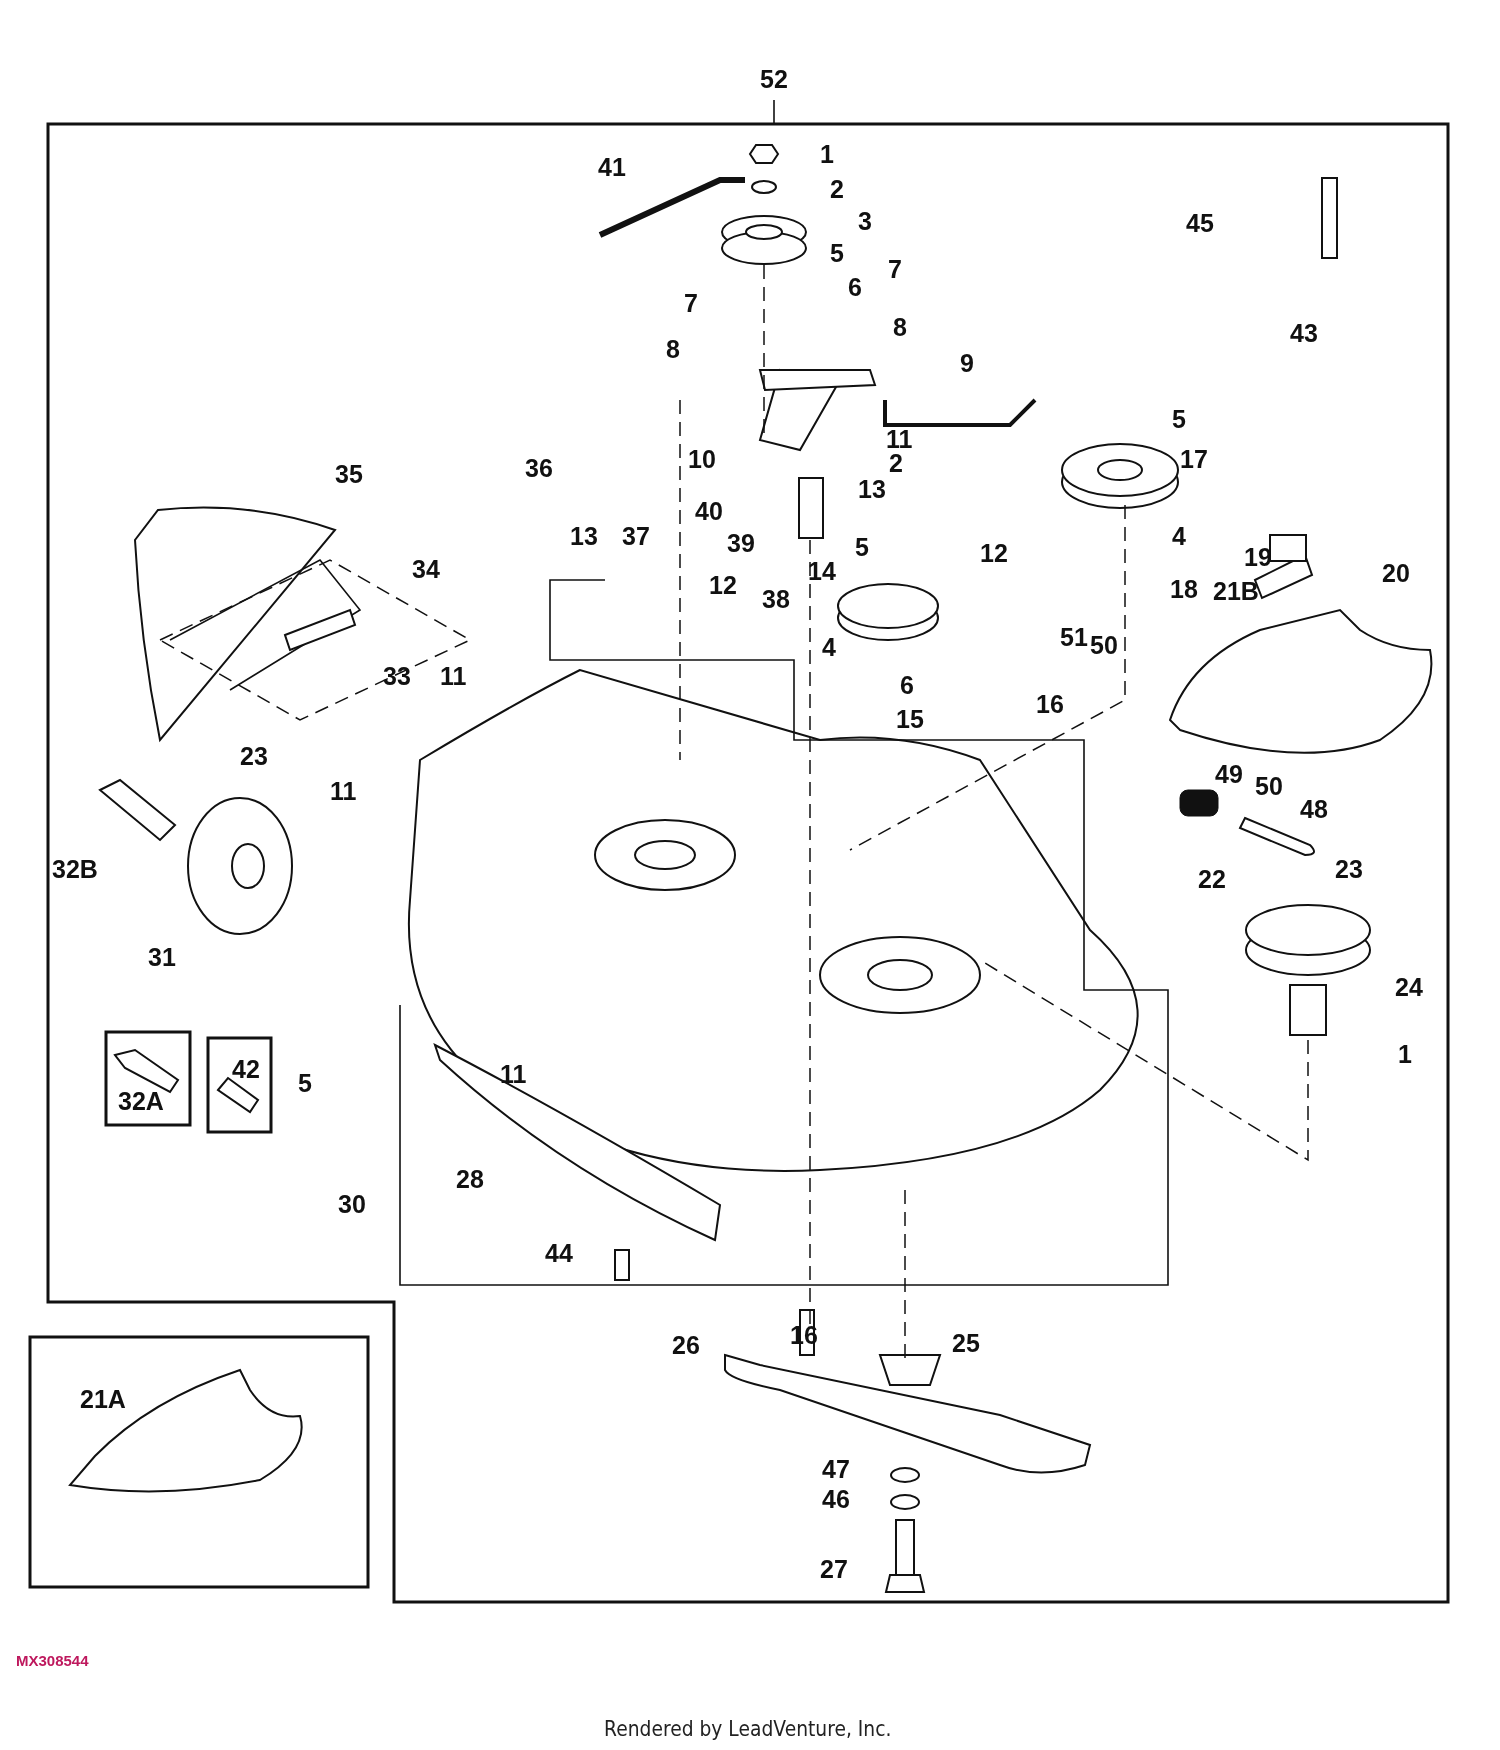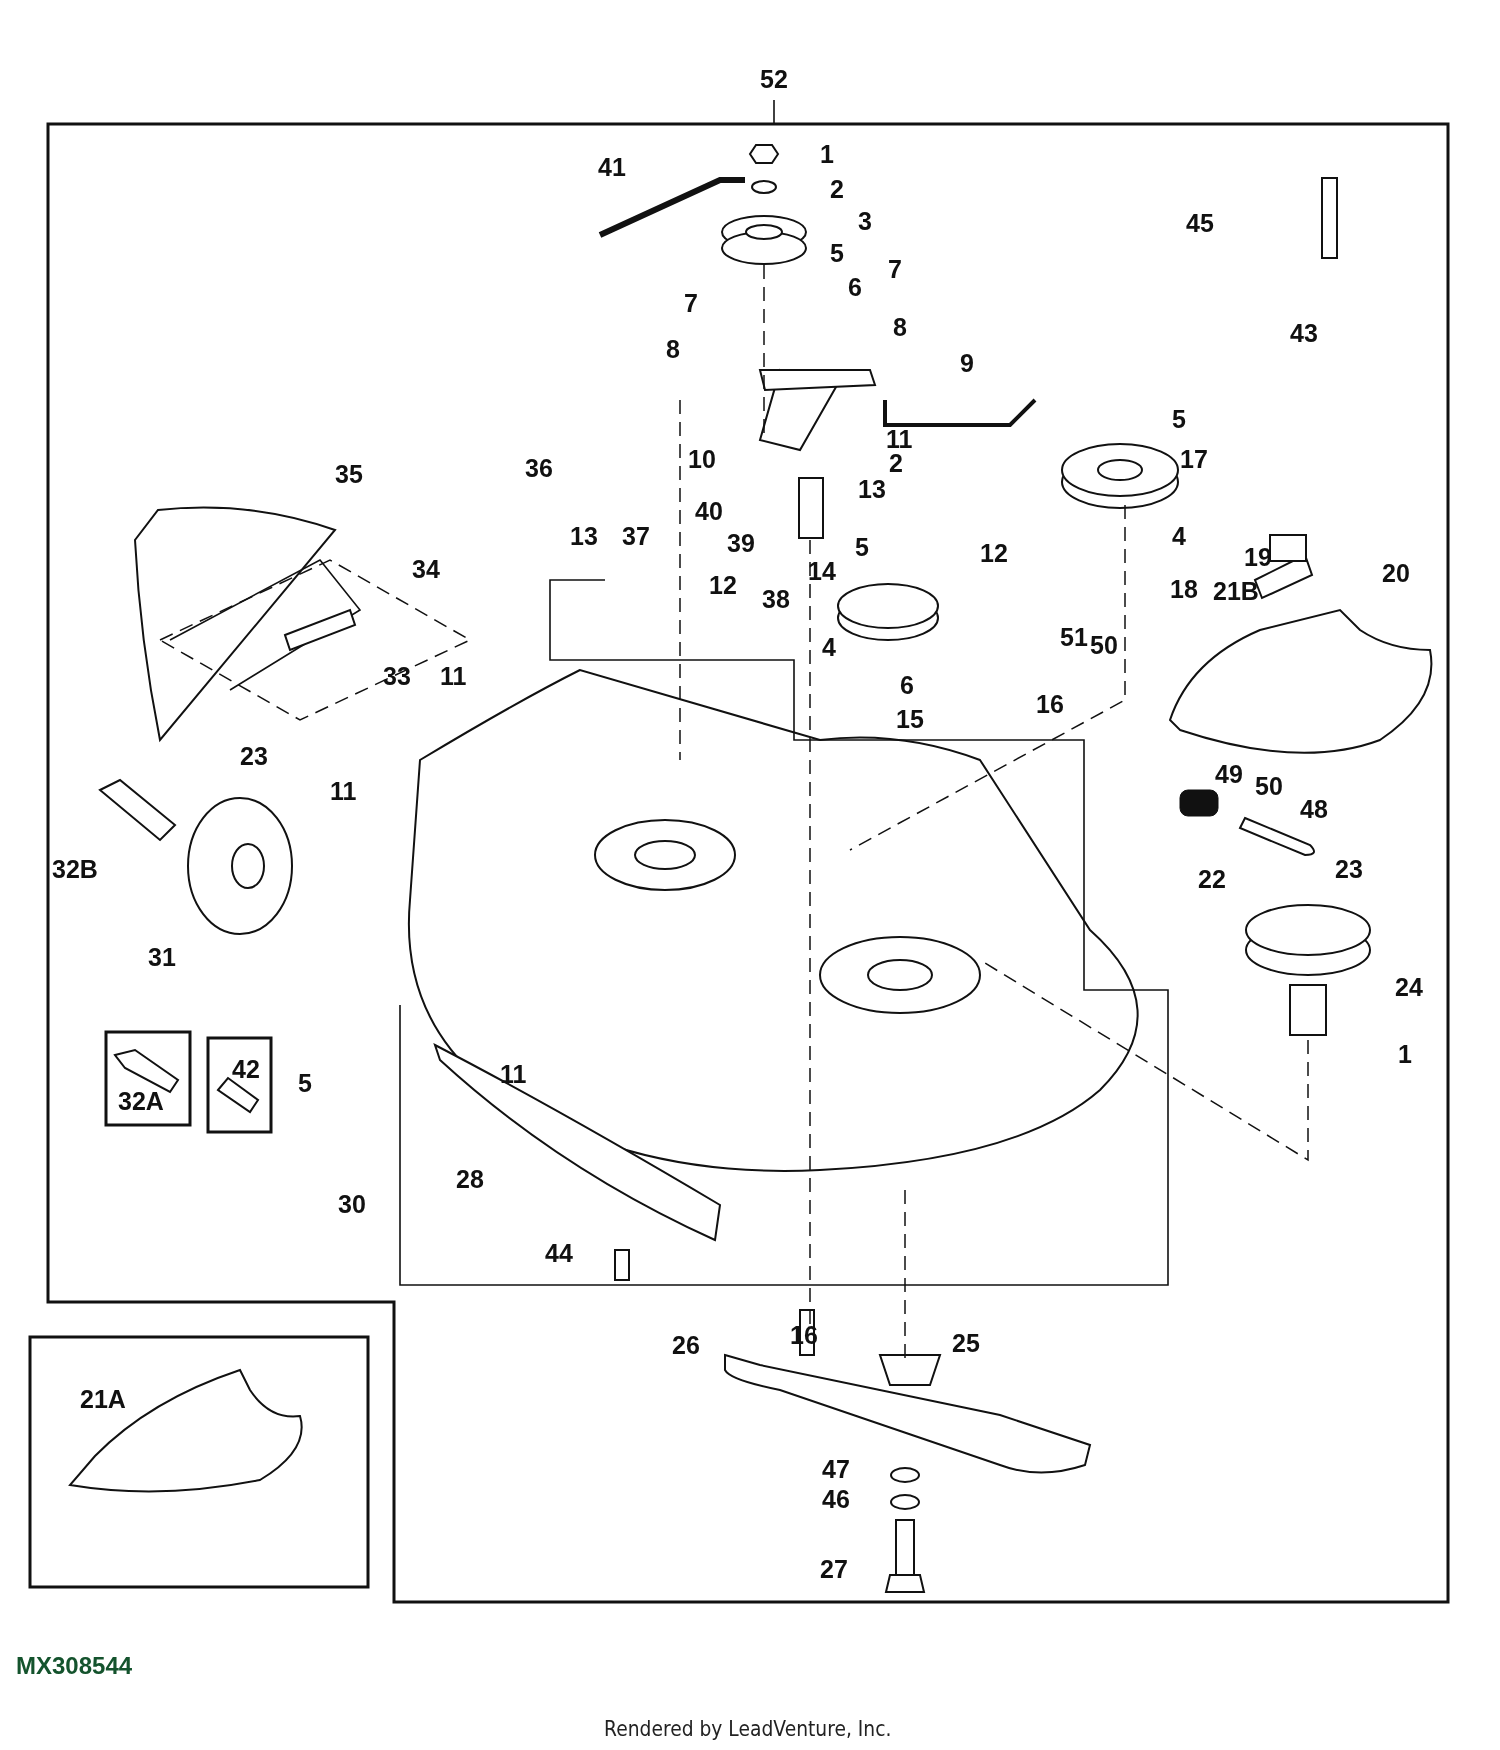--- a/index.html
+++ b/index.html
@@ -5,21 +5,21 @@
   html,body{margin:0;padding:0;background:#fff;}
   body{width:1500px;height:1750px;position:relative;overflow:hidden;font-family:"Liberation Sans",sans-serif;}
   svg{position:absolute;left:0;top:0;}
   .lbl{font-family:"Liberation Sans",sans-serif;font-weight:bold;font-size:25px;fill:#111;}
   .frame{fill:none;stroke:#111;stroke-width:3;}
   .thin{fill:none;stroke:#111;stroke-width:1.6;}
   .dash{fill:none;stroke:#111;stroke-width:1.5;stroke-dasharray:14 8;}
   .part{fill:#fff;stroke:#111;stroke-width:2;}
   .partd{fill:#111;stroke:#111;stroke-width:1;}
   .wm{font-family:"Liberation Sans",sans-serif;font-size:60px;font-weight:bold;fill:#e6e6e6;letter-spacing:14px;}
-  .code{position:absolute;left:16px;top:1652px;font-weight:bold;font-size:24px;color:#14532d;font-family:"Liberation Sans",sans-serif;}
+  .code{position:absolute;left:16px;top:1652px;font-weight:bold;font-size:15px;color:#be185d;font-family:"Liberation Sans",sans-serif;}
   .credit{position:absolute;left:604px;top:1716px;font-size:22px;color:#222;font-family:"DejaVu Sans",sans-serif;transform:scaleX(0.85);transform-origin:left;}
 </style>
 </head>
 <body>
 
 <svg width="1500" height="1750" viewBox="0 0 1500 1750" id="dg">
 
   <text class="wm" x="490" y="1010">LEADVENTURE</text>
 
   <path class="frame" d="M48 124 L1448 124 L1448 1602 L394 1602 L394 1302 L48 1302 Z"></path>

